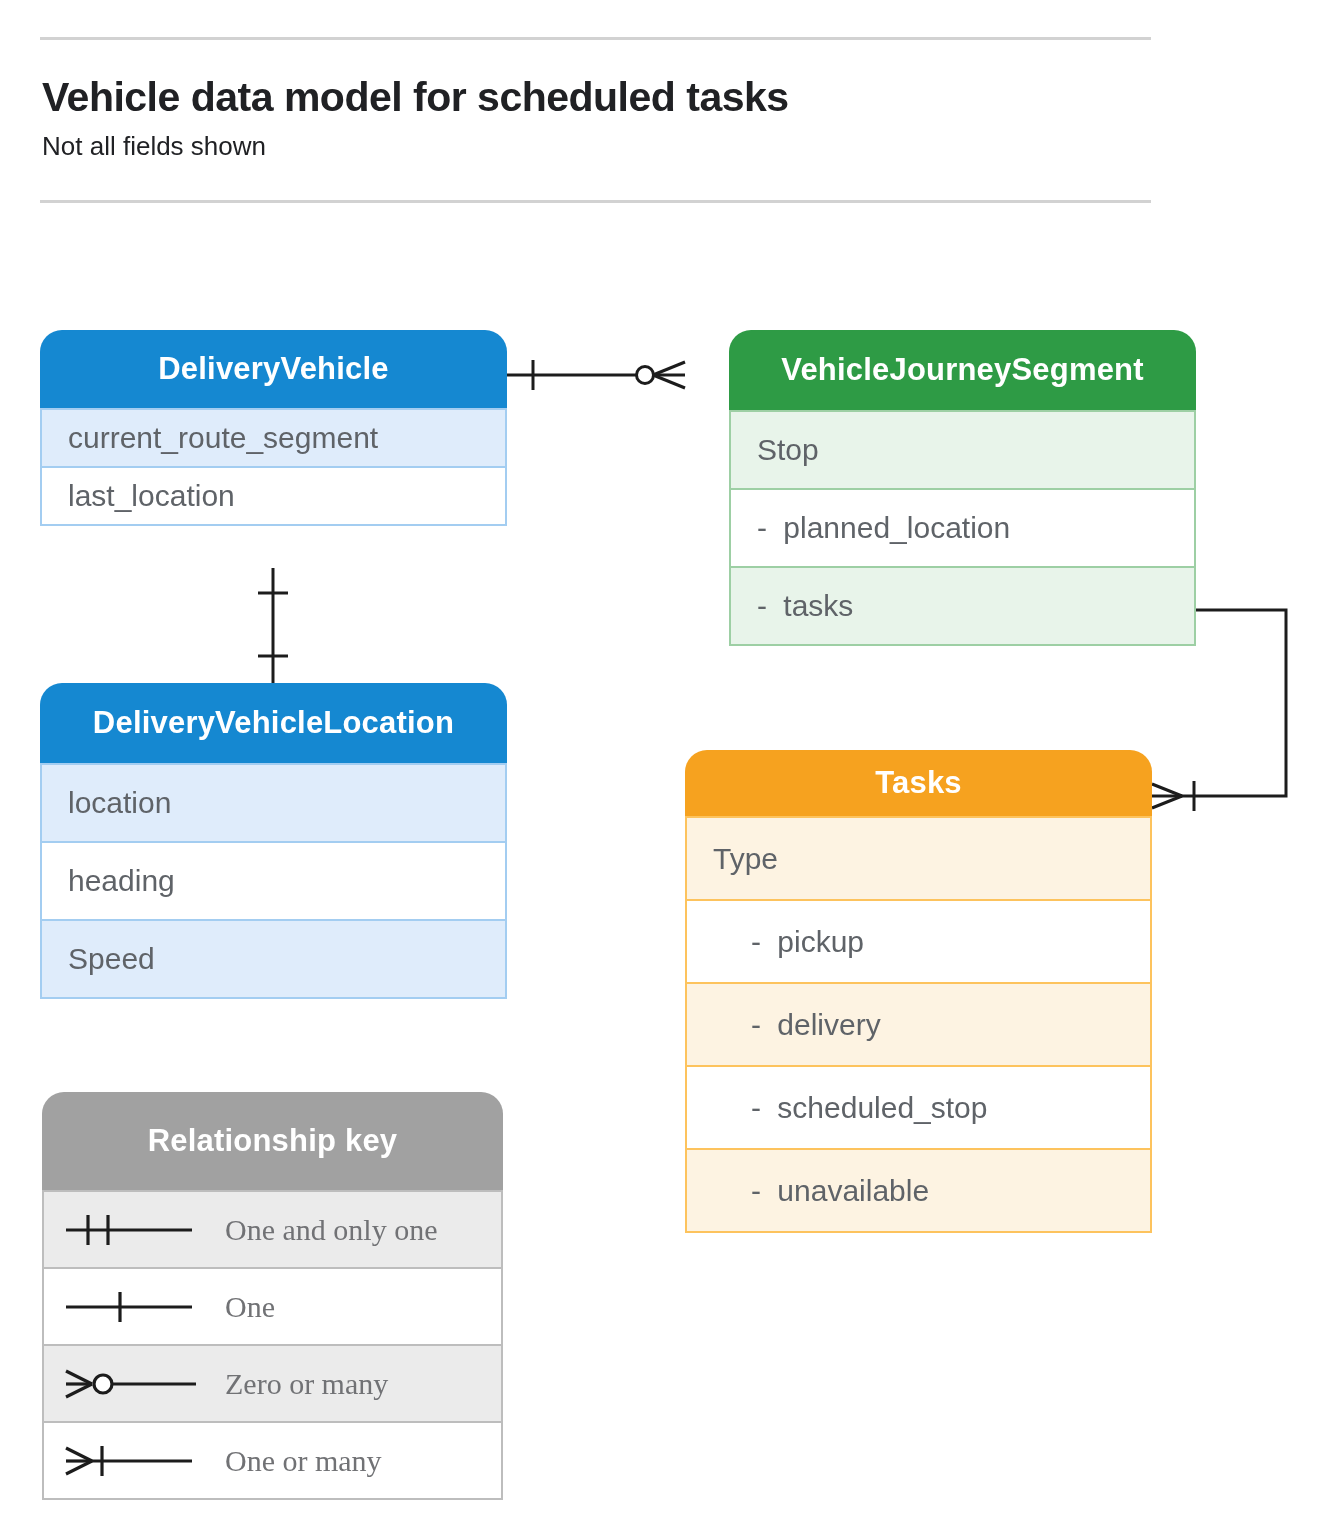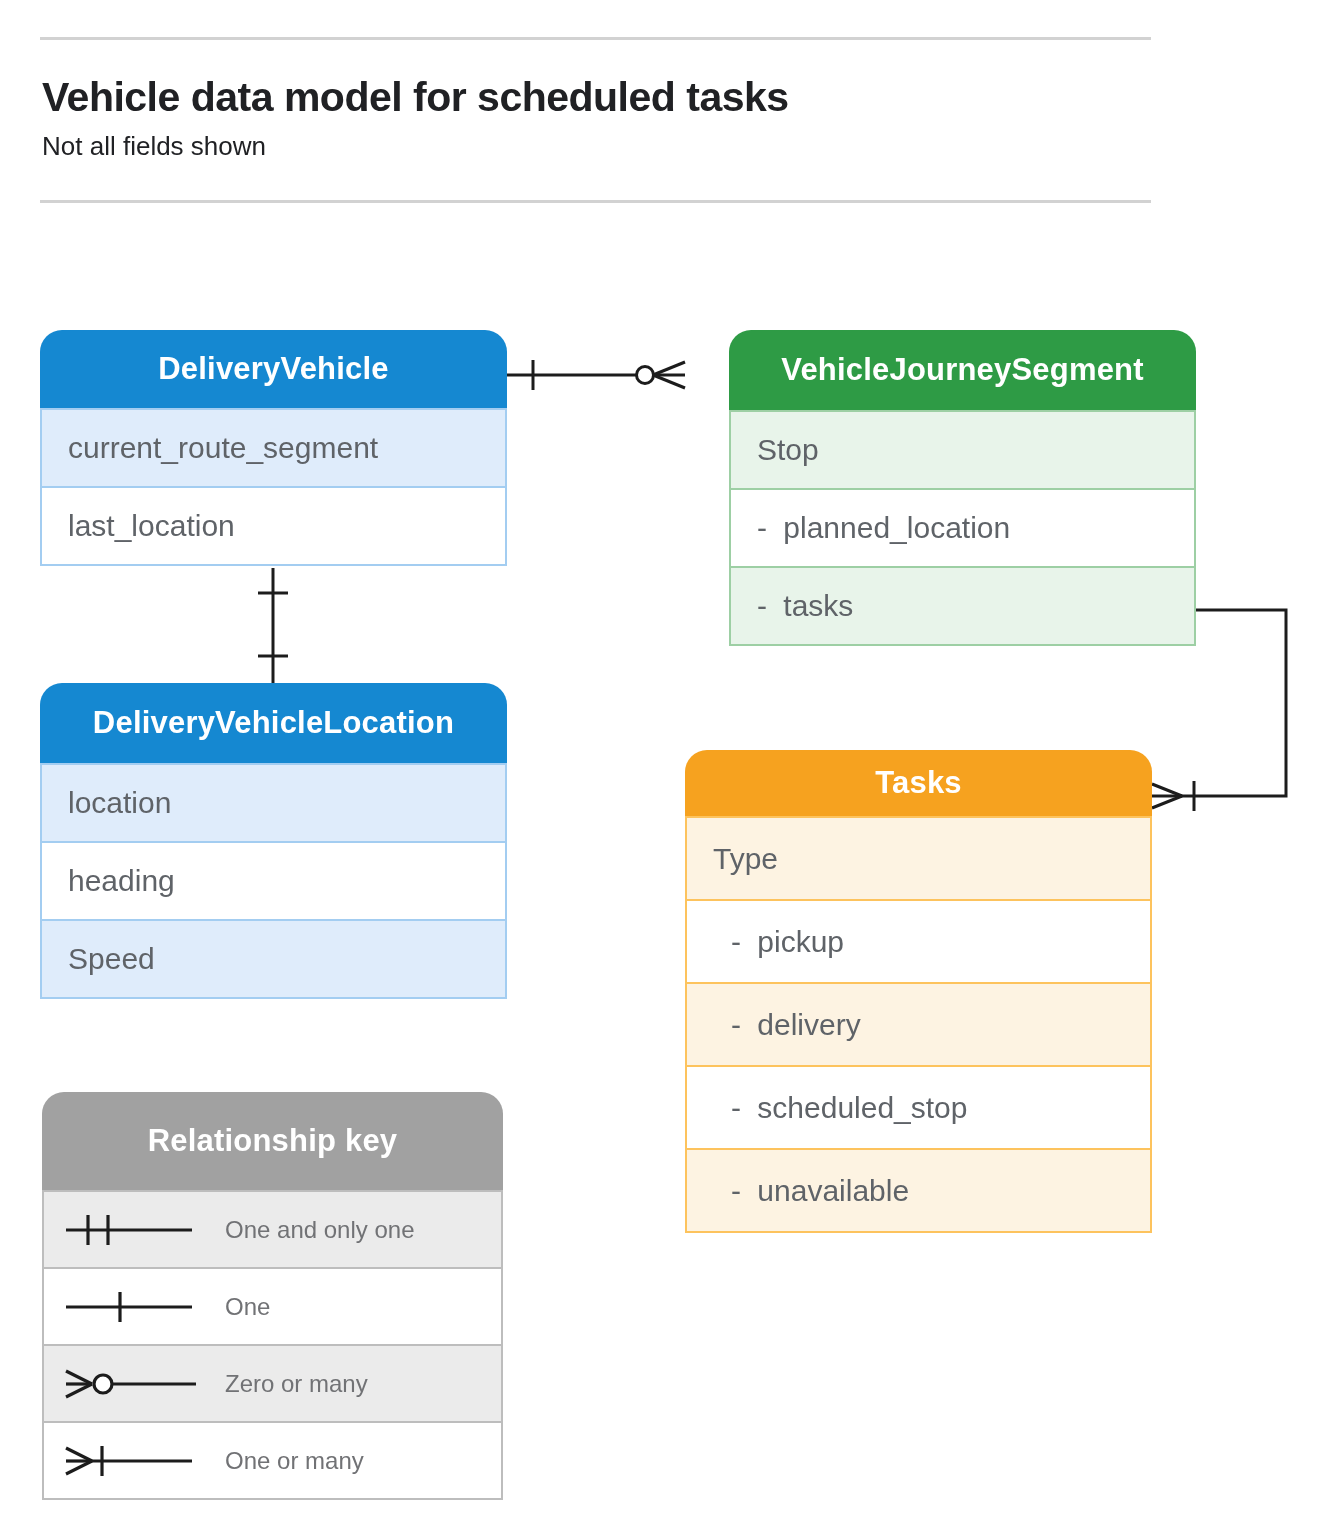--- a/index.html
+++ b/index.html
@@ -30,48 +30,48 @@
   }
   .entity .row{
     box-sizing:border-box;background:#ffffff;
     border:2px solid var(--bd);margin-top:-2px;
     display:flex;align-items:center;
     padding-left:26px;font-size:30px;color:var(--text,#5f6368);
   }
   .entity .row.first{margin-top:0;}
   .entity .row.tint{background:var(--tint);}
   .entity .row.sub{word-spacing:8px;}
-  .entity.tasks .row.sub{padding-left:44px;}
+  .entity.tasks .row.sub{padding-left:64px;}
 
   .entity.blue{--hdc:var(--blue);--tint:var(--blueLight);--bd:var(--blueBorder);}
   .entity.green{--hdc:var(--green);--tint:var(--greenLight);--bd:var(--greenBorder);}
   .entity.orange{--hdc:var(--orange);--tint:var(--orangeLight);--bd:var(--orangeBorder);}
   .entity.gray{--hdc:var(--gray);--tint:var(--grayLight);--bd:var(--grayBorder);}
   .entity .hd{background:var(--hdc);}
 
   .entity.dv   {left:40px; top:330px; width:467px;}
   .entity.dv .hd{height:78px;}
-  .entity.dv .row{height:80px;}
+  .entity.dv .row{height:60px;}
 
   .entity.vjs  {left:685px;top:330px; width:467px;margin-left:44px;}
   .entity.vjs .hd{height:80px;}
   .entity.vjs .row{height:80px;}
 
   .entity.dvl  {left:40px; top:683px; width:467px;}
   .entity.dvl .hd{height:80px;}
   .entity.dvl .row{height:80px;}
 
   .entity.tasks{left:685px;top:750px; width:467px;}
   .entity.tasks .hd{height:66px;}
   .entity.tasks .row{height:85px;}
 
   .entity.key  {left:42px; top:1092px;width:461px;}
   .entity.key .hd{height:98px;}
   .entity.key .row{height:79px;padding-left:20px;gap:26px;}
-  .entity.key .row .lbl{font-size:24px;color:var(--keyText,#717275);}
+  .entity.key .row .lbl{font-size:30px;color:var(--keyText,#717275);font-family:Liberation Serif, serif;}
   .key-sym{flex:0 0 auto;}
   .key-sym line{stroke:var(--line,#1c1c1c);stroke-width:3.2;fill:none;}
   .key-sym circle{stroke:var(--line,#1c1c1c);stroke-width:3.2;fill:#ffffff;}
 </style>
 </head>
 <body>
 
 <div class="page">
 
   <div class="rule rule-top"></div>

